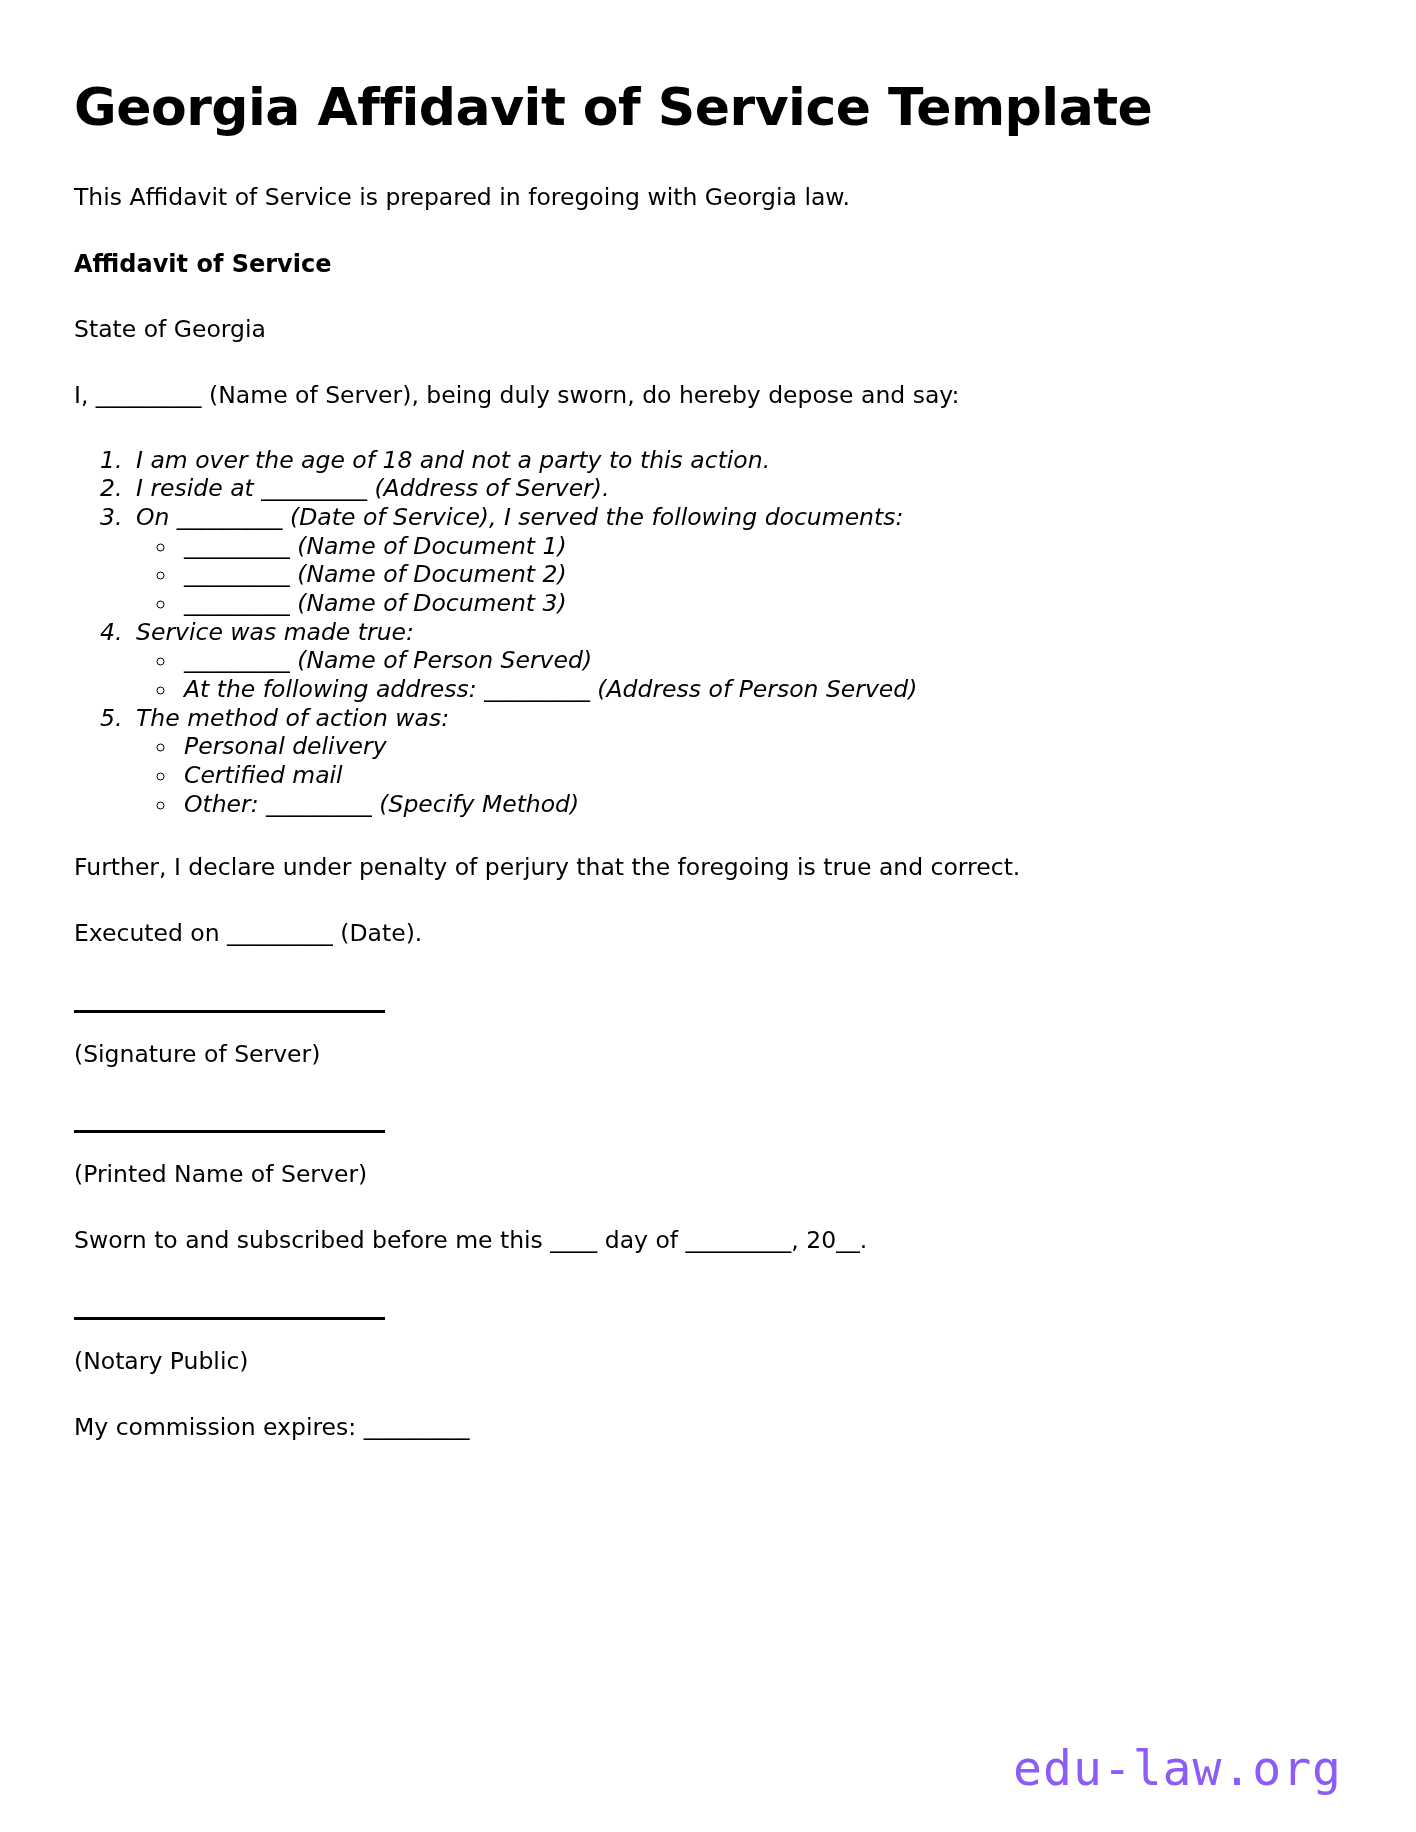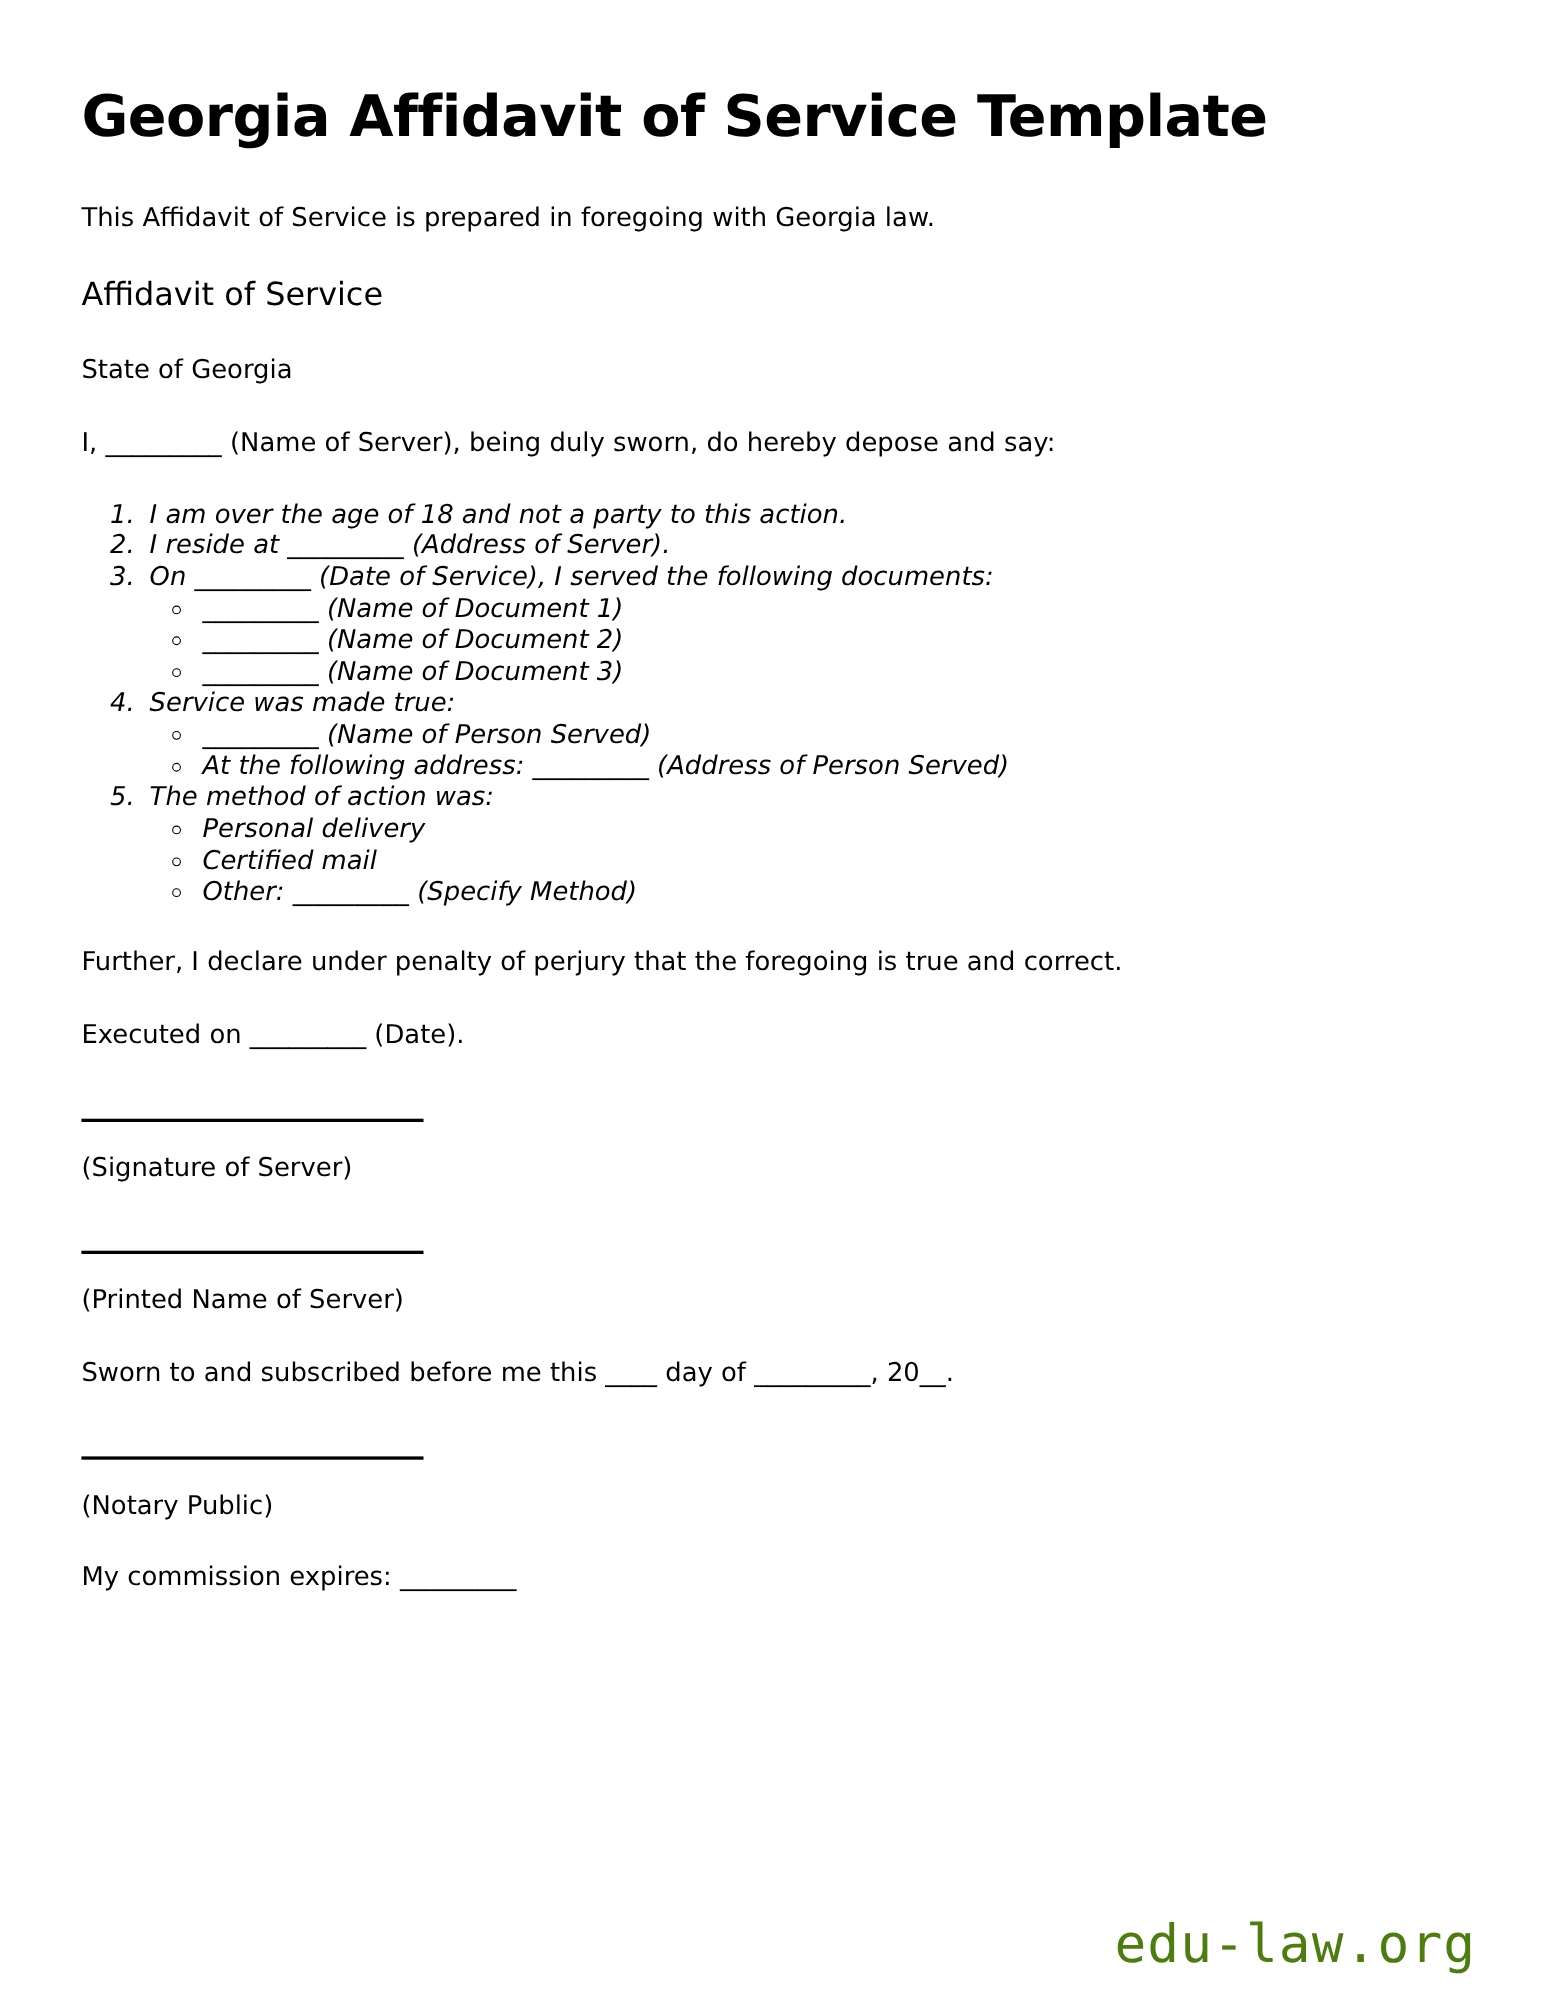--- a/index.html
+++ b/index.html
@@ -30,22 +30,22 @@
     letter-spacing: -0.5px;
     line-height: 1.12;
     margin: 0 0 46px 0;
   }
   .para {
     font-size: 23.5px;
     line-height: 1.35;
     margin: 0 0 34px 0;
   }
   .section-head {
-    font-size: 29px;
-    font-weight: normal;
+    font-size: 24px;
+    font-weight: bold;
     line-height: 1.35;
     margin: 0 0 34px 0;
   }
   ol.main-list {
     margin: 0 0 34px 0;
     padding: 0 0 0 56px;
     list-style-position: outside;
     list-style-type: decimal;
     font-style: italic;
   }
@@ -75,21 +75,21 @@
   .gap-sig {
     height: 26px;
   }
   .footer-brand {
     position: absolute;
     right: 74px;
     bottom: 36px;
     font-family: "DejaVu Sans Mono", monospace;
     font-size: 48px;
     letter-spacing: 1px;
-    color: #4d7c0f;
+    color: #8b5cf6;
     white-space: pre;
   }
 </style>
 </head>
 <body>
 
 <div class="page">
 
   <h1 class="doc-title">Georgia Affidavit of Service Template</h1>
 

